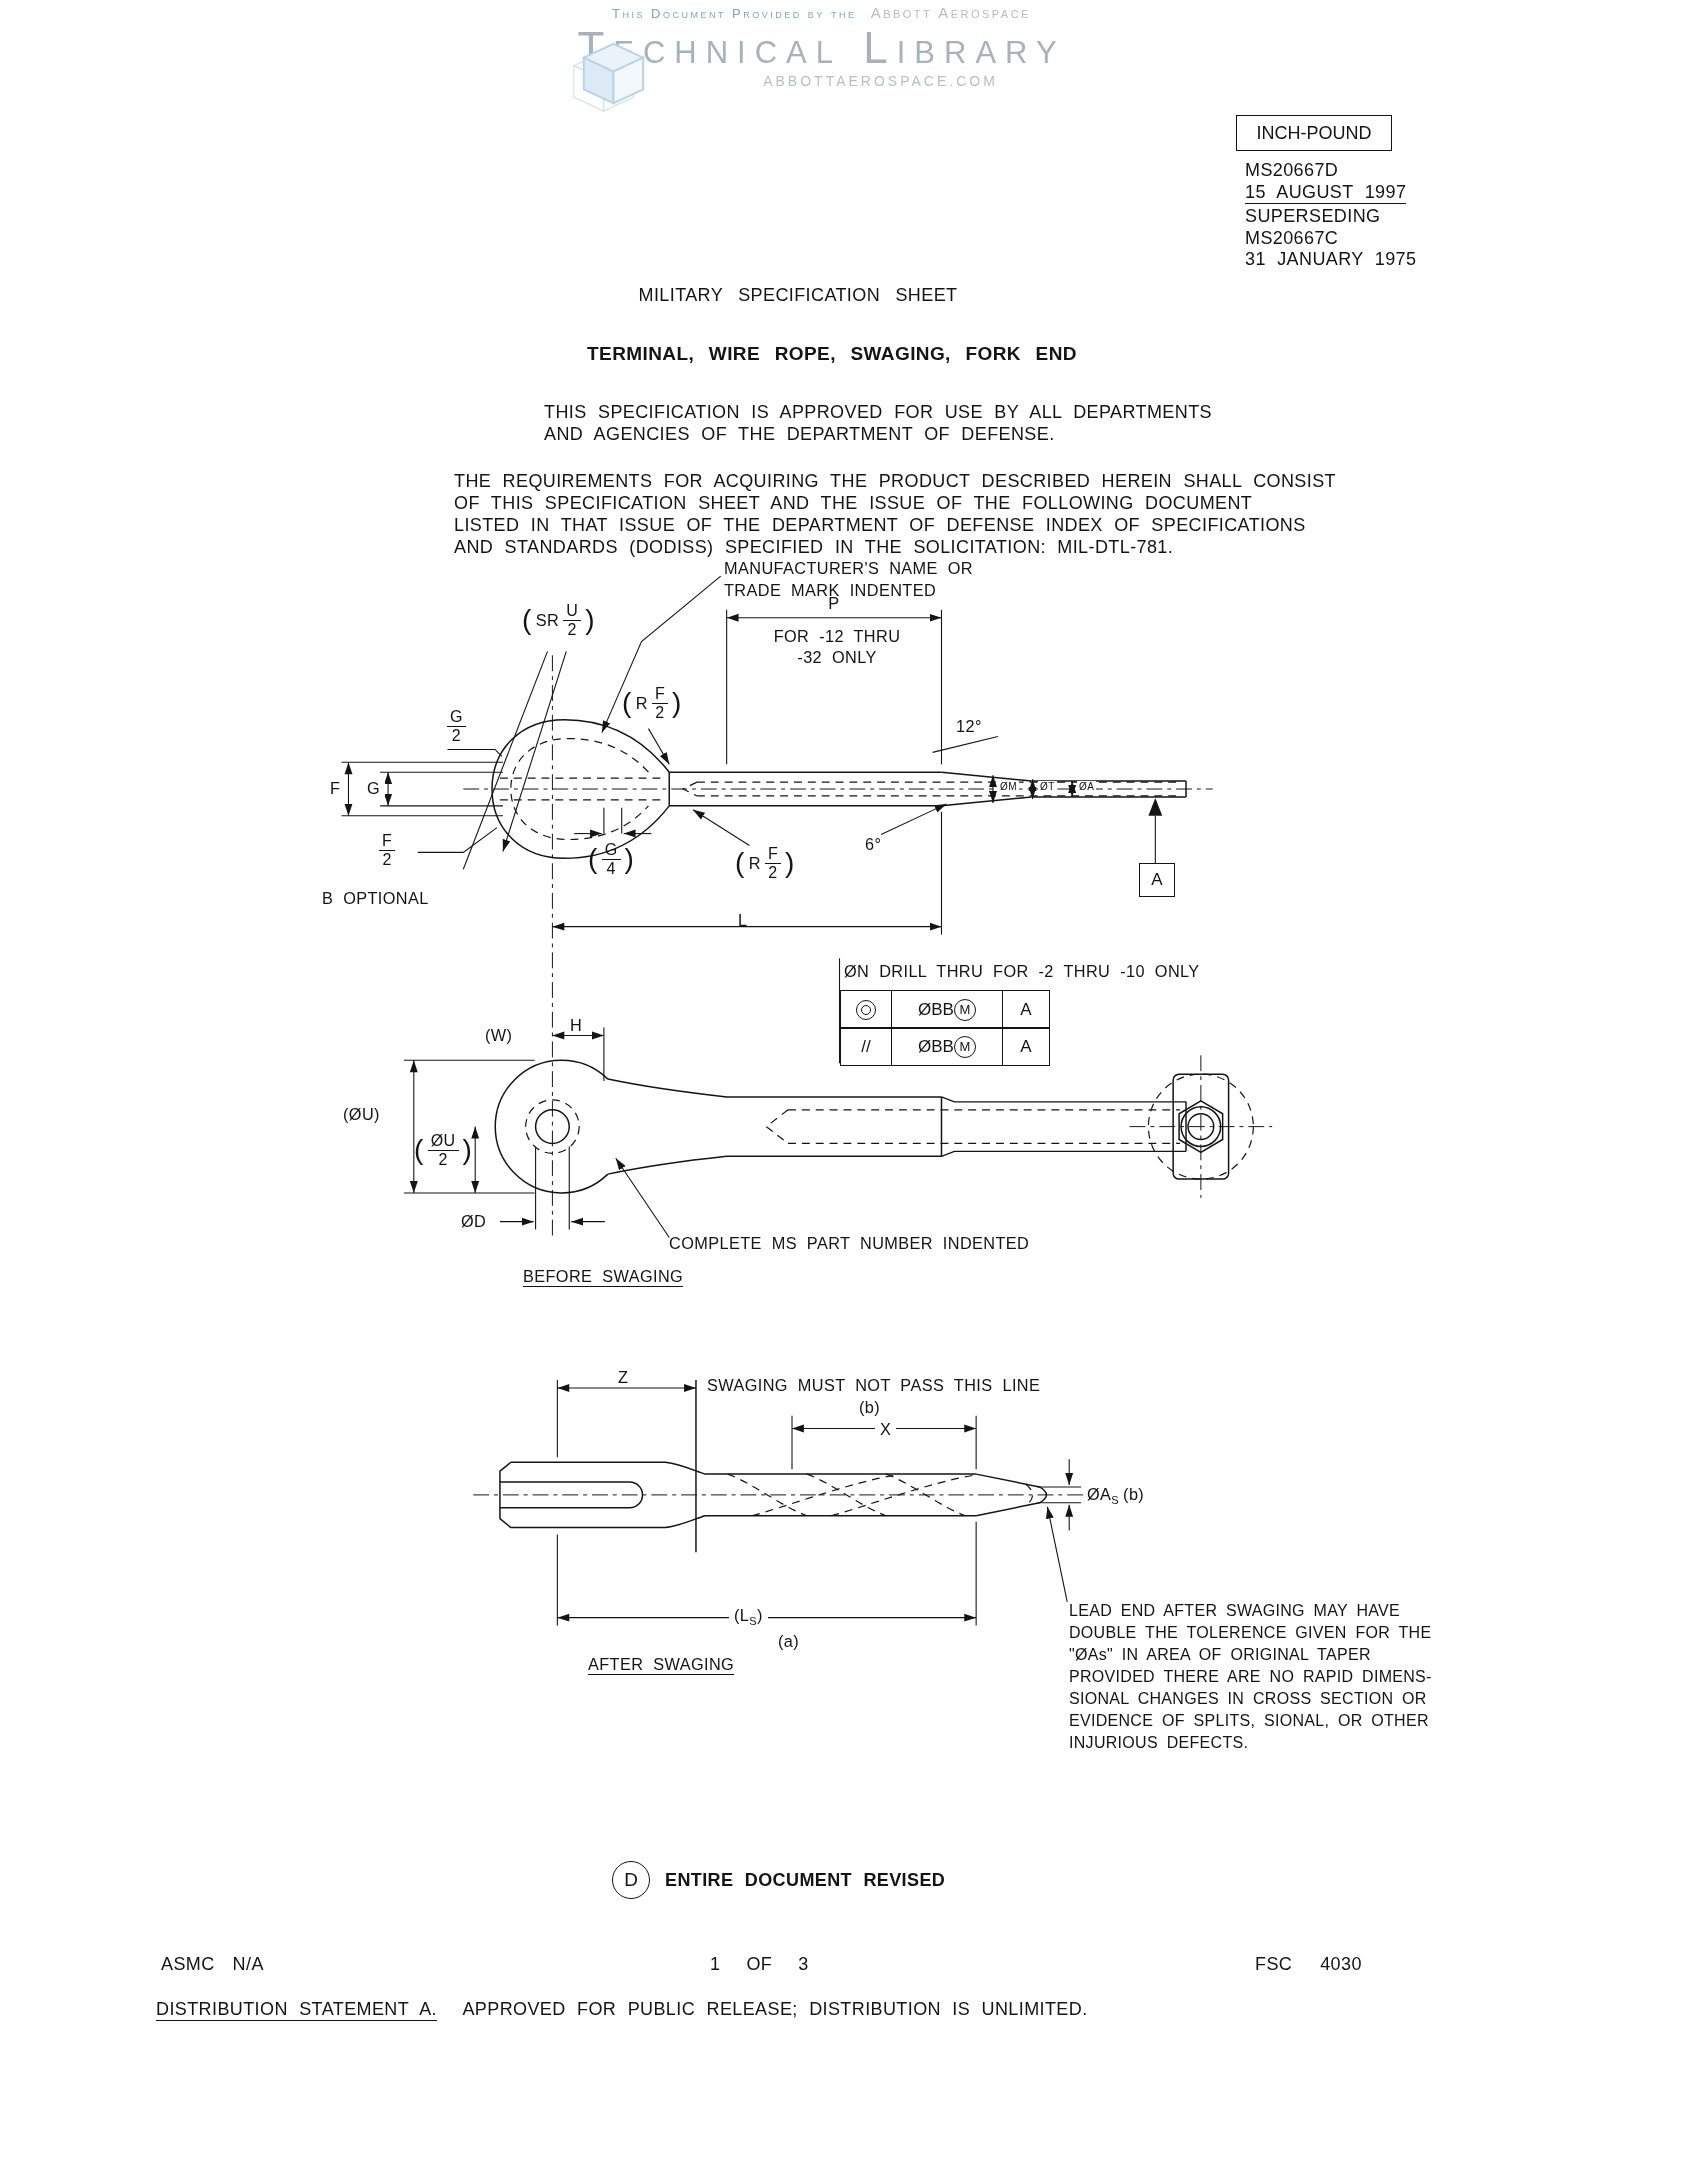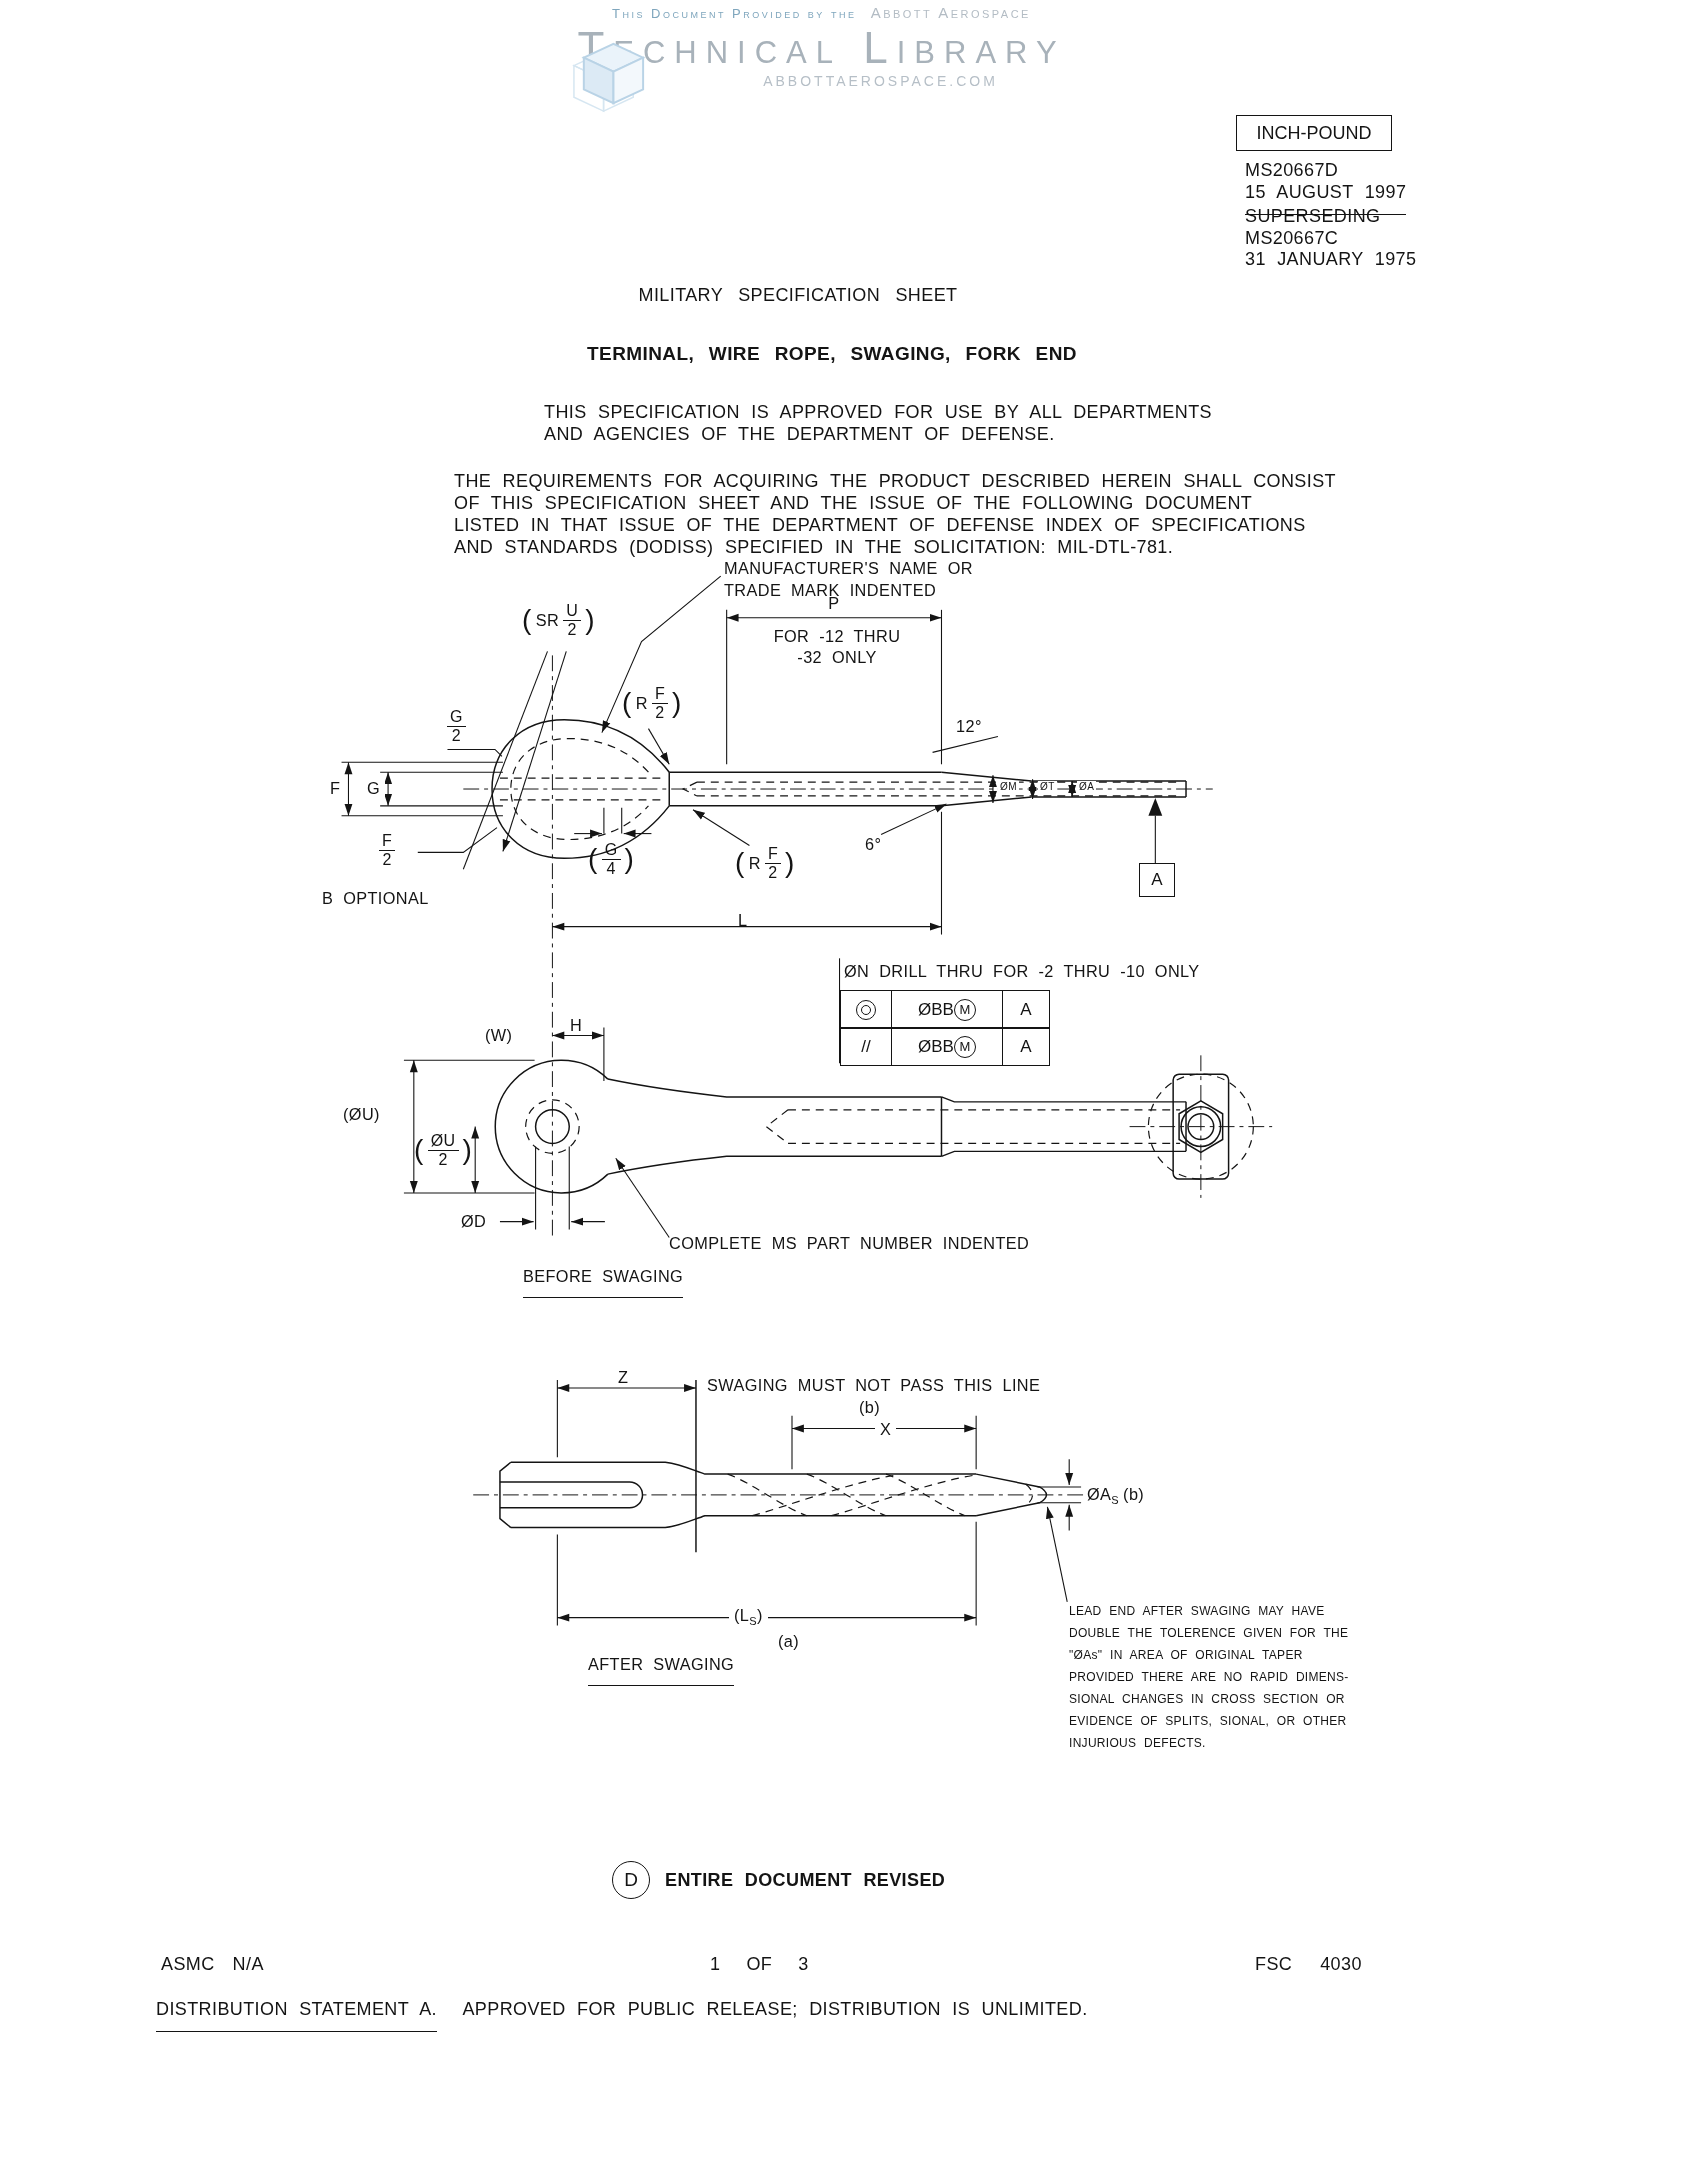--- a/index.html
+++ b/index.html
@@ -13,21 +13,21 @@
   .dash { stroke:#141414; stroke-width:1.2; fill:none; stroke-dasharray:8 6; }
   .dim  { stroke:#141414; stroke-width:1.1; fill:none; }
   .dima { marker-start:url(#as); marker-end:url(#ae); }
   .arre { marker-end:url(#ae); }
 
   .lbl, .dlbl { position:absolute; white-space:nowrap; font-size:18px; letter-spacing:0.4px; word-spacing:6px; line-height:1.2; }
   .dlbl { font-size:16.3px; word-spacing:5px; }
   .sm   { font-size:10px; }
   .ctr  { transform:translateX(-50%); }
   .b    { font-weight:bold; }
-  .underline { border-bottom:1.5px solid #141414; padding-bottom:12px; }
+  .underline { border-bottom:1.5px solid #141414; padding-bottom:1px; }
   .bgw  { background:#fff; padding:0 5px; }
   .gap  { margin-left:26px; }
 
   .fr { display:flex; align-items:center; gap:4px; }
   .frac { display:inline-flex; flex-direction:column; align-items:center; line-height:1.12; font-size:16px; }
   .frac .num { border-bottom:1.4px solid #141414; padding:0 3px; }
   .paren { font-size:28px; font-weight:300; line-height:1; }
 
   sub.s { font-size:11px; }
 
@@ -50,21 +50,21 @@
   .fcf-row + .fcf-row { margin-top:-1.6px; }
   .fcf-cell { height:37px; display:flex; align-items:center; justify-content:center; border-right:1.6px solid #141414; font-size:17px; }
   .fcf-cell:last-child { border-right:none; }
   .fcf-sym { width:51px; } .fcf-tol { width:111px; } .fcf-dat { width:46px; }
   .conc-icon { width:20px; height:20px; border:1.6px solid #141414; border-radius:50%;
                display:flex; align-items:center; justify-content:center; }
   .conc-icon::after { content:""; width:8px; height:8px; border:1.6px solid #141414; border-radius:50%; }
   .circled { width:22px; height:22px; border:1.4px solid #141414; border-radius:50%;
              display:inline-flex; align-items:center; justify-content:center; font-size:13px; }
 
-  .lead-note { position:absolute; left:1069px; top:1600px; font-size:12px; letter-spacing:0.3px; word-spacing:4px; line-height:22px; }
+  .lead-note { position:absolute; left:1069px; top:1600px; font-size:16px; letter-spacing:0.3px; word-spacing:4px; line-height:22px; }
   .rev-circle { position:absolute; left:612px; top:1861px; width:38px; height:38px; border:1.7px solid #141414; border-radius:50%;
                 display:flex; align-items:center; justify-content:center; font-size:19px; }
 </style>
 </head>
 <body>
 
 <div class="page">
 
   <svg class="art" width="1683" height="2178" viewBox="0 0 1700 2200">
     <defs>

